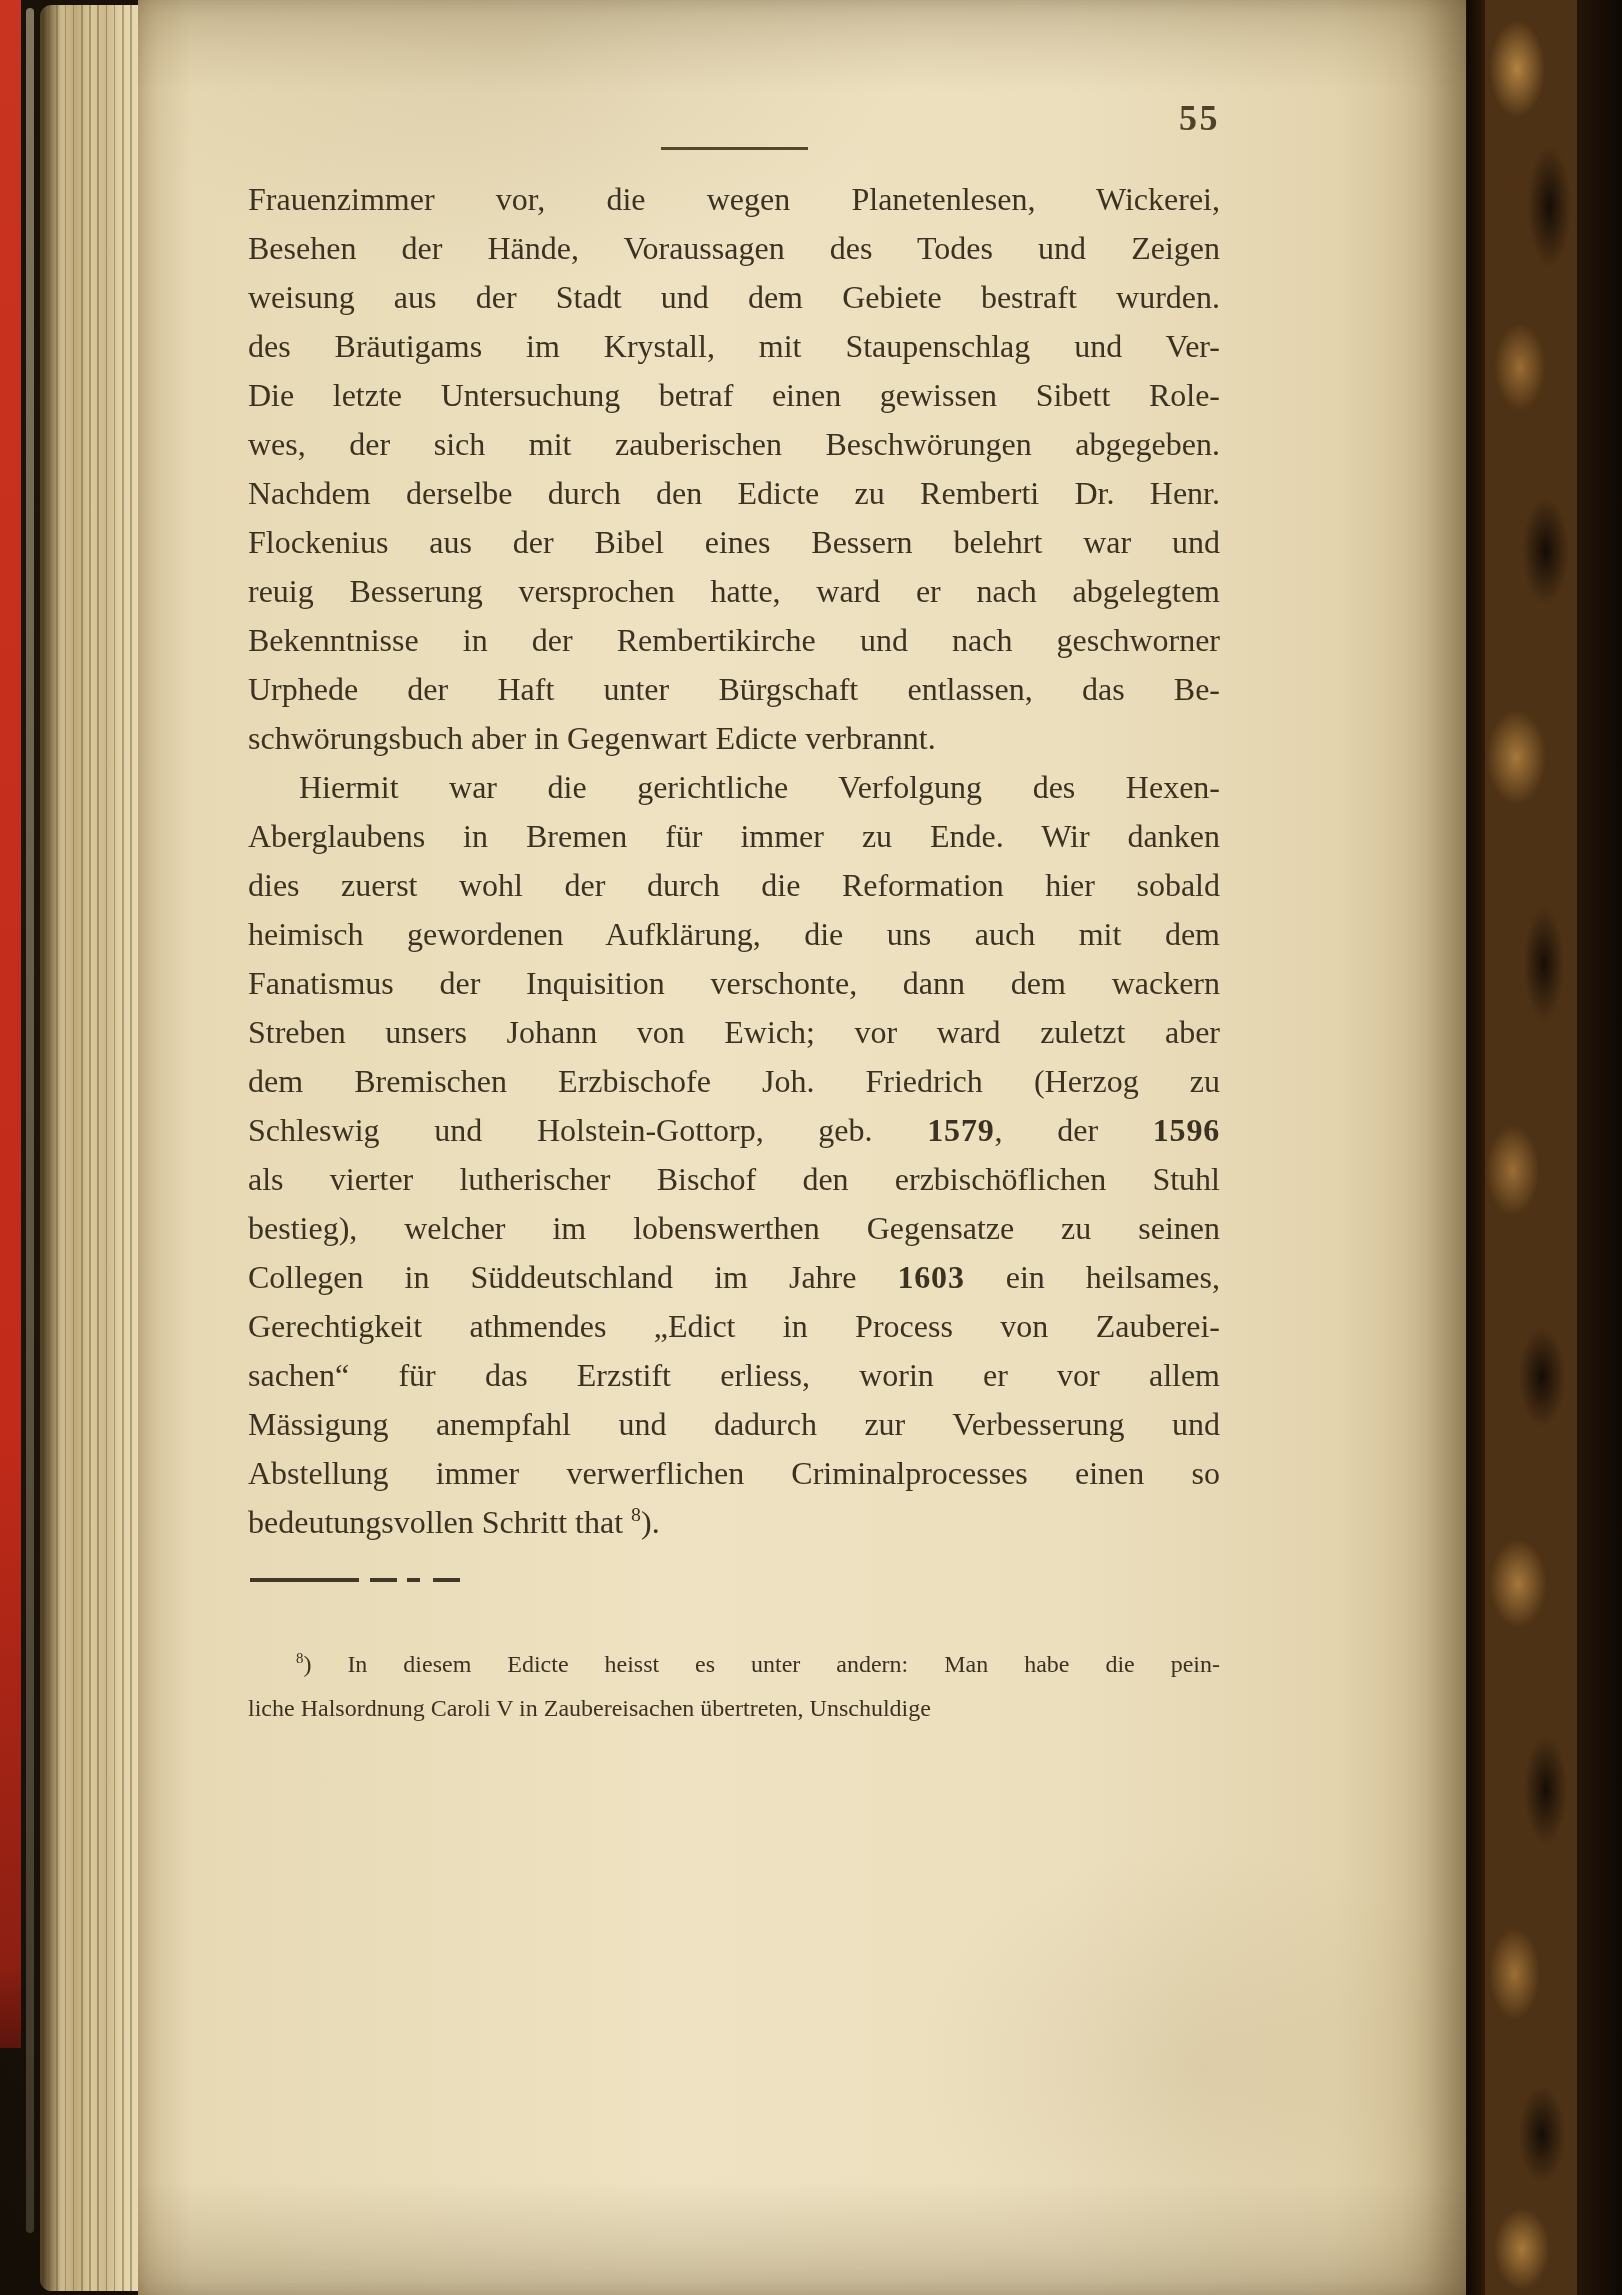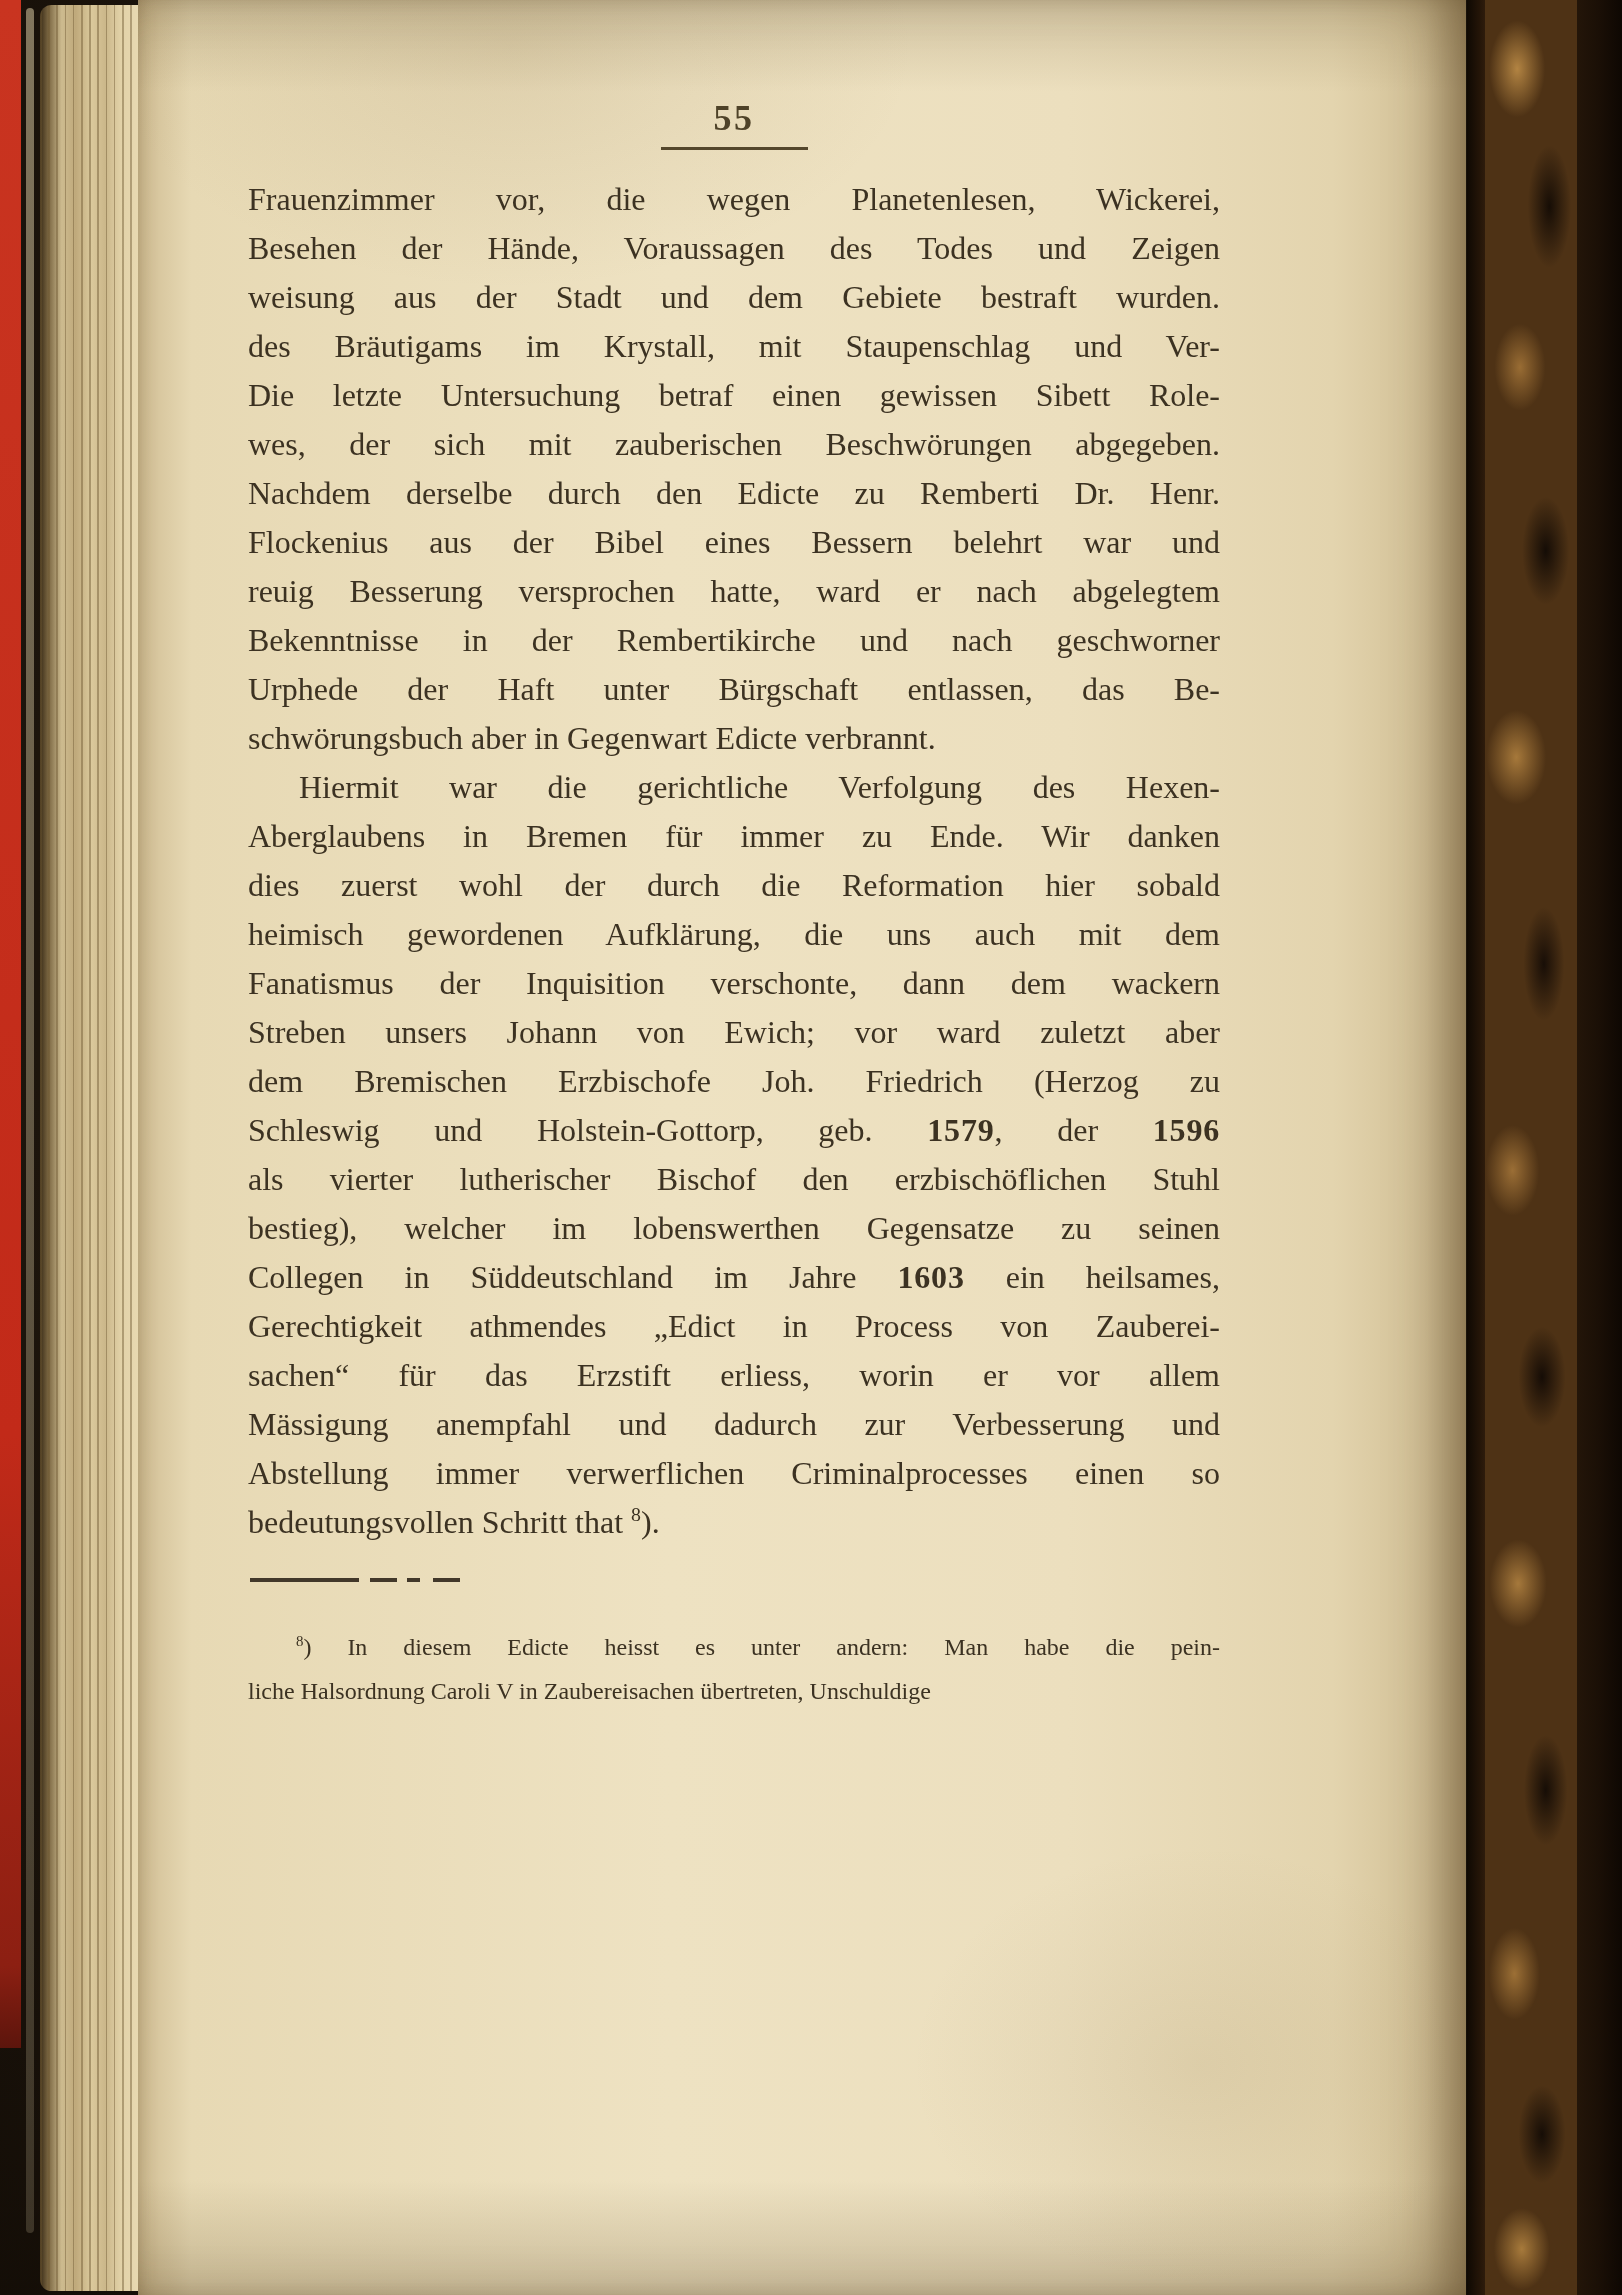--- a/index.html
+++ b/index.html
@@ -37,39 +37,39 @@
     background:
       radial-gradient(ellipse 577px 346px at 28% 2%, rgba(150,125,80,.16), transparent 70%),
       radial-gradient(ellipse 412px 313px at 80% 90%, rgba(140,115,70,.12), transparent 70%),
       linear-gradient(180deg, rgba(110,90,50,.22) 0%, rgba(0,0,0,0) 4%, rgba(0,0,0,0) 95%, rgba(100,80,45,.26) 100%),
       linear-gradient(90deg, #cfbc92 0%, #e7d9b4 4%, #eee2c2 40%, #ecdfbe 70%, #e3d4ae 90%, #d2c096 97%, #bfab7f 100%);
     box-shadow: inset -37px 0 58px -20.6px rgba(70,48,22,.5), inset 8.2px 0 20.6px -10px rgba(90,65,30,.38);
   }
 
   .text-column { position:absolute; left:110px; top:0; width:972px; }
 
-  .page-header { padding-top:97px; text-align:center; }
+  .page-header { padding-top:97px; text-align:right; }
   .page-number {
     display:inline-block; font-size:36px; font-weight:bold; color:#4e4228; letter-spacing:2.5px;
   }
   .page-number-rule { width:147px; height:3.3px; background:#54472c; margin:8.2px auto 0; }
 
   .body-text { margin-top:25px; font-size:32px; line-height:49px; color:#3c3222; }
   .line { text-align:justify; text-align-last:justify; }
   .line.last { text-align-last:left; }
   .line.indent { text-indent:51px; }
   .year { font-weight:bold; letter-spacing:0.8px; }
   sup { font-size:0.62em; line-height:0; }
 
   .footnote-sep {
     margin:31px 0 0 1.6px; width:210px; height:3.3px;
     background:linear-gradient(90deg,#42382a 0 52%, transparent 52% 57%, #42382a 57% 70%, transparent 70% 75%, #42382a 75% 81%, transparent 81% 87%, #42382a 87% 100%);
   }
 
-  .footnote { margin-top:43px; font-size:24px; line-height:44px; color:#3c3222; }
+  .footnote { margin-top:60px; font-size:24px; line-height:44px; color:#3c3222; }
   .fn-line { text-align:justify; text-align-last:justify; }
   .fn-line.last { text-align-last:left; }
   .fn-line.indent { text-indent:48px; }
 
   
   .binding {
     position:absolute; left:1467px; top:0; width:156px; height:2295px;
     background:linear-gradient(90deg, #0f0903 0%, #241508 8%, #35200e 14%, #2a1a0b 60%, #1a0f06 85%, #0d0702 100%);
   }
   .marble {

